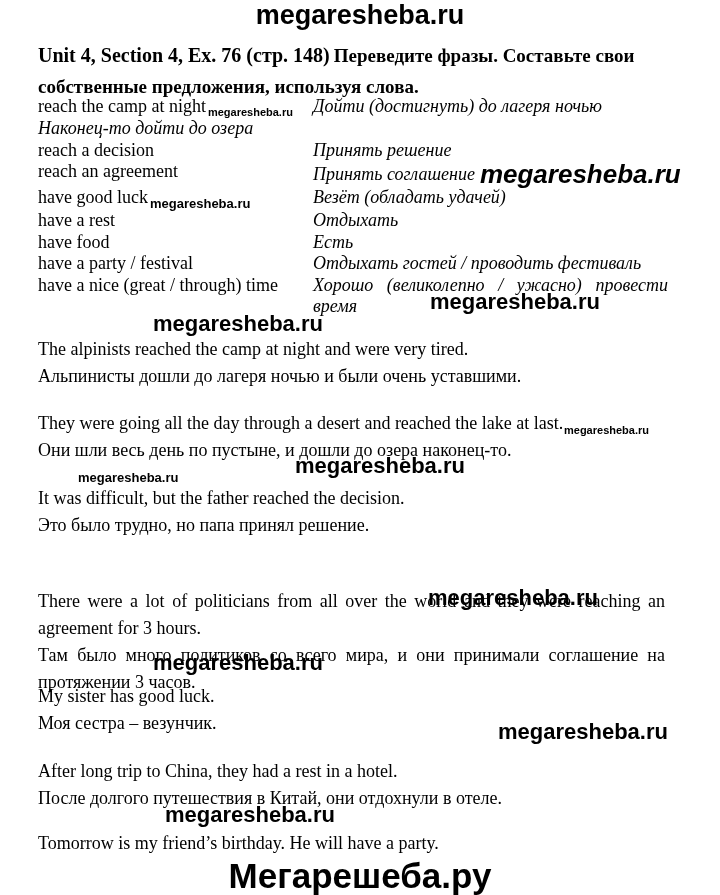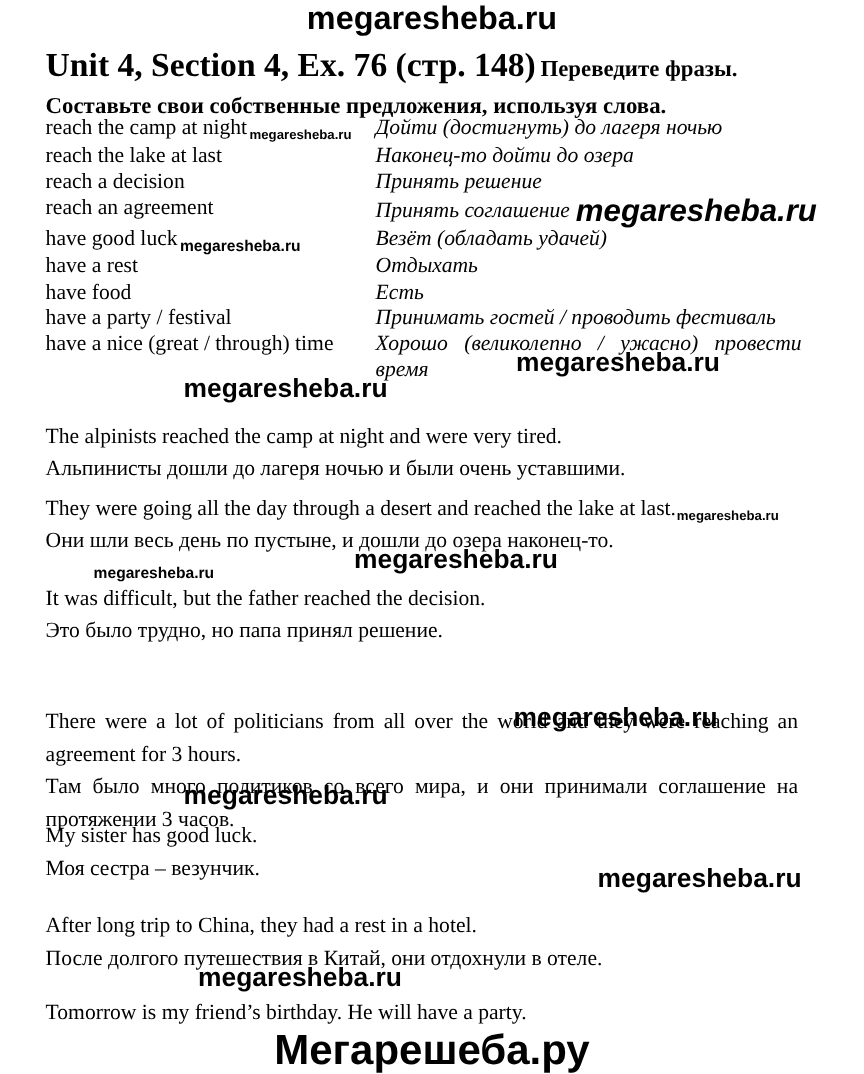--- a/index.html
+++ b/index.html
@@ -46,21 +46,21 @@
     margin-left: 5px;
   }
   
   .title {
     position: absolute;
     left: 38px; top: 40px;
     width: 650px;
     font-weight: bold;
     line-height: 30px;
   }
-  .title .t-ref { font-size: 28px; }
+  .title .t-ref { font-size: 20px; }
   .title .t-instr { font-size: 19px; }
   
   .phrases {
     position: absolute;
     left: 38px; top: 96px;
     width: 630px;
     font-size: 18px;
     line-height: 21.5px;
   }
   .prow { display: flex; align-items: flex-start; }
@@ -102,21 +102,20 @@
     <span class="t-ref">Unit 4, Section 4, Ex. 76 (стр. 148)</span>
     <span class="t-instr">Переведите фразы. Составьте свои собственные предложения, используя слова.</span>
   </div>
 
   <div class="phrases">
     <div class="prow">
       <div class="pen"><span>reach the camp at night</span><span class="wm wm-inline-sm">megaresheba.ru</span></div>
       <div class="pru">Дойти (достигнуть) до лагеря ночью</div>
     </div>
     <div class="prow">
-      <div class="pen">reach the lake at last</div>
       <div class="pru">Наконец-то дойти до озера</div>
     </div>
     <div class="prow">
       <div class="pen">reach a decision</div>
       <div class="pru">Принять решение</div>
     </div>
     <div class="prow">
       <div class="pen">reach an agreement</div>
       <div class="pru nowrap"><span>Принять соглашение</span><span class="wm wm-inline-lg">megaresheba.ru</span></div>
     </div>
@@ -127,39 +126,39 @@
     <div class="prow">
       <div class="pen">have a rest</div>
       <div class="pru">Отдыхать</div>
     </div>
     <div class="prow">
       <div class="pen">have food</div>
       <div class="pru">Есть</div>
     </div>
     <div class="prow">
       <div class="pen">have a party / festival</div>
-      <div class="pru">Принимать гостей / проводить фестиваль</div>
+      <div class="pru">Отдыхать гостей / проводить фестиваль</div>
     </div>
     <div class="prow">
       <div class="pen">have a nice (great / through) time</div>
       <div class="pru just">Хорошо (великолепно / ужасно) провести время</div>
     </div>
   </div>
 
   <div class="wm wm-abs wm-22" style="left:430px; top:291px;">megaresheba.ru</div>
   <div class="wm wm-abs wm-22" style="left:153px; top:313px;">megaresheba.ru</div>
   <div class="wm wm-abs wm-11" style="left:564px; top:425px;">megaresheba.ru</div>
   <div class="wm wm-abs wm-22" style="left:295px; top:455px;">megaresheba.ru</div>
   <div class="wm wm-abs wm-13" style="left:78px; top:471px;">megaresheba.ru</div>
   <div class="wm wm-abs wm-22" style="left:428px; top:587px;">megaresheba.ru</div>
   <div class="wm wm-abs wm-22" style="left:153px; top:652px;">megaresheba.ru</div>
   <div class="wm wm-abs wm-22" style="left:498px; top:721px;">megaresheba.ru</div>
   <div class="wm wm-abs wm-22" style="left:165px; top:804px;">megaresheba.ru</div>
 
-  <div class="sblock" style="top:350px;">
+  <div class="sblock" style="top:336px;">
     <p class="sen">The alpinists reached the camp at night and were very tired.</p>
     <p class="sru">Альпинисты дошли до лагеря ночью и были очень уставшими.</p>
   </div>
 
   <div class="sblock" style="top:410px;">
     <p class="sen">They were going all the day through a desert and reached the lake at last.</p>
     <p class="sru">Они шли весь день по пустыне, и дошли до озера наконец-то.</p>
   </div>
 
   <div class="sblock" style="top:485px;">

